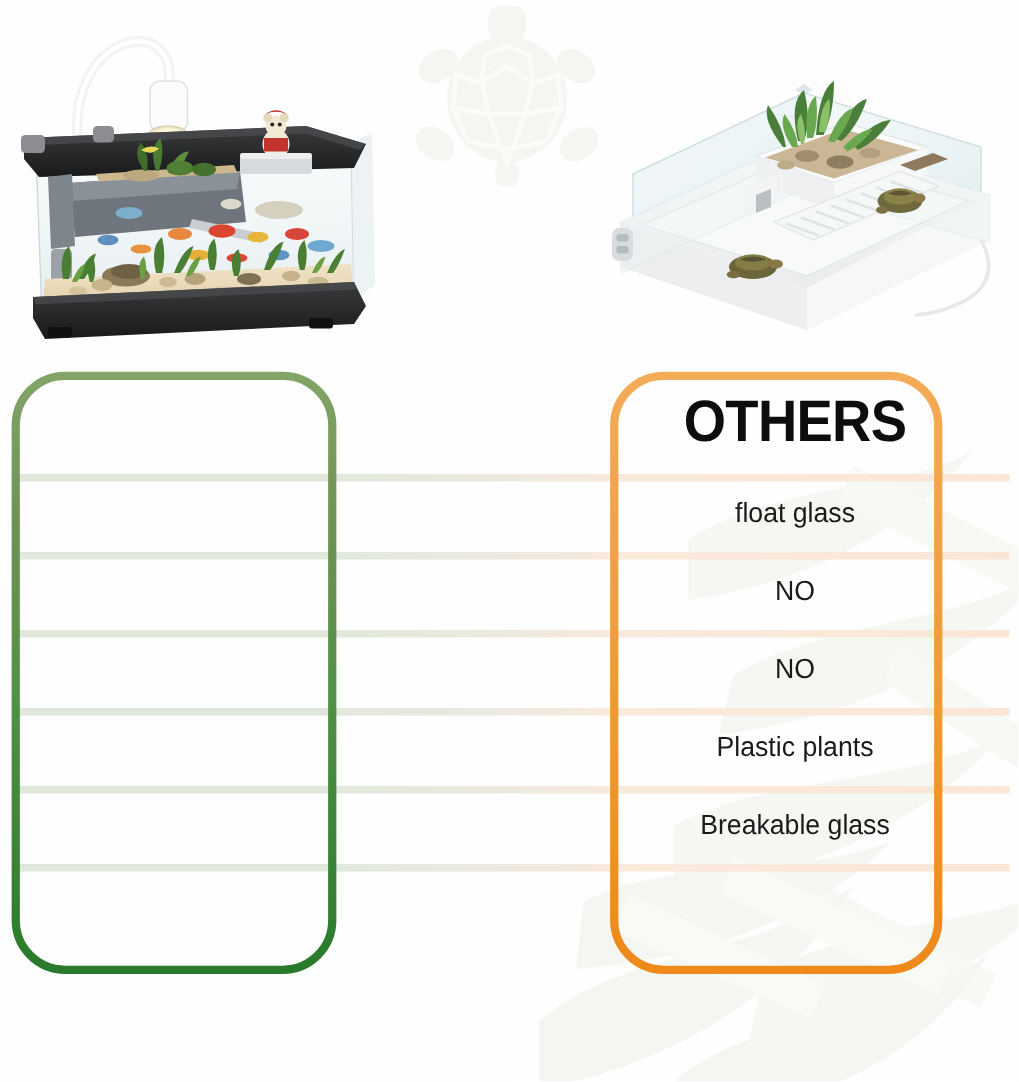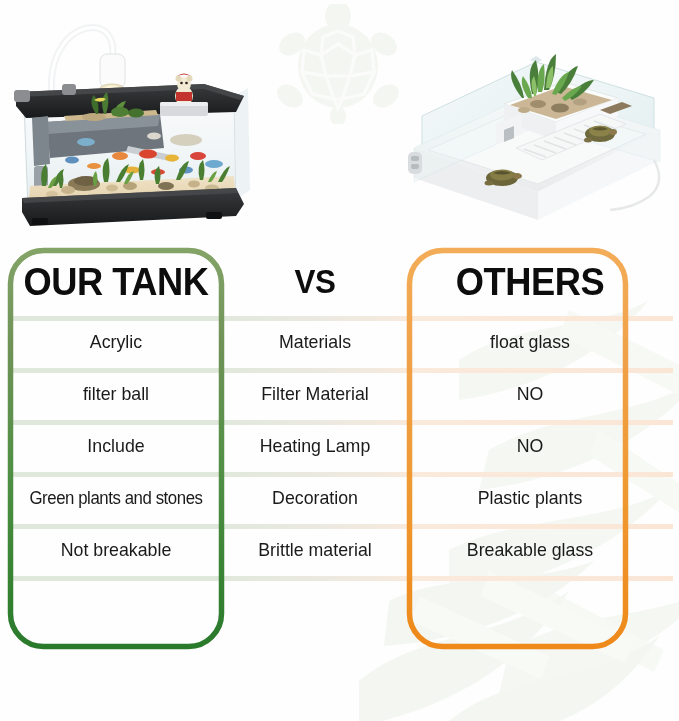--- a/index.html
+++ b/index.html
@@ -361,37 +361,21 @@
 
   <div id="table">
 
     <div class="sep" style="top:70px;"></div>
     <div class="sep" style="top:122px;"></div>
     <div class="sep" style="top:174px;"></div>
     <div class="sep" style="top:226px;"></div>
     <div class="sep" style="top:278px;"></div>
     <div class="sep" style="top:330px;"></div>
 
-    <div class="col" id="col-ours">
-      <div class="hdr" id="hdr-ours">OUR TANK</div>
-      <div class="cell" style="top:70px;">Acrylic</div>
-      <div class="cell" style="top:122px;">filter ball</div>
-      <div class="cell" style="top:174px;">Include</div>
-      <div class="cell tight" style="top:226px;">Green plants and stones</div>
-      <div class="cell" style="top:278px;">Not breakable</div>
-    </div>
-
-    <div class="col" id="col-mid">
-      <div class="hdr" id="hdr-mid">VS</div>
-      <div class="cell" style="top:70px;">Materials</div>
-      <div class="cell" style="top:122px;">Filter Material</div>
-      <div class="cell" style="top:174px;">Heating Lamp</div>
-      <div class="cell" style="top:226px;">Decoration</div>
-      <div class="cell" style="top:278px;">Brittle material</div>
-    </div>
+
 
     <div class="col" id="col-others">
       <div class="hdr" id="hdr-others">OTHERS</div>
       <div class="cell" style="top:70px;">float glass</div>
       <div class="cell" style="top:122px;">NO</div>
       <div class="cell" style="top:174px;">NO</div>
       <div class="cell" style="top:226px;">Plastic plants</div>
       <div class="cell" style="top:278px;">Breakable glass</div>
     </div>
   </div>

